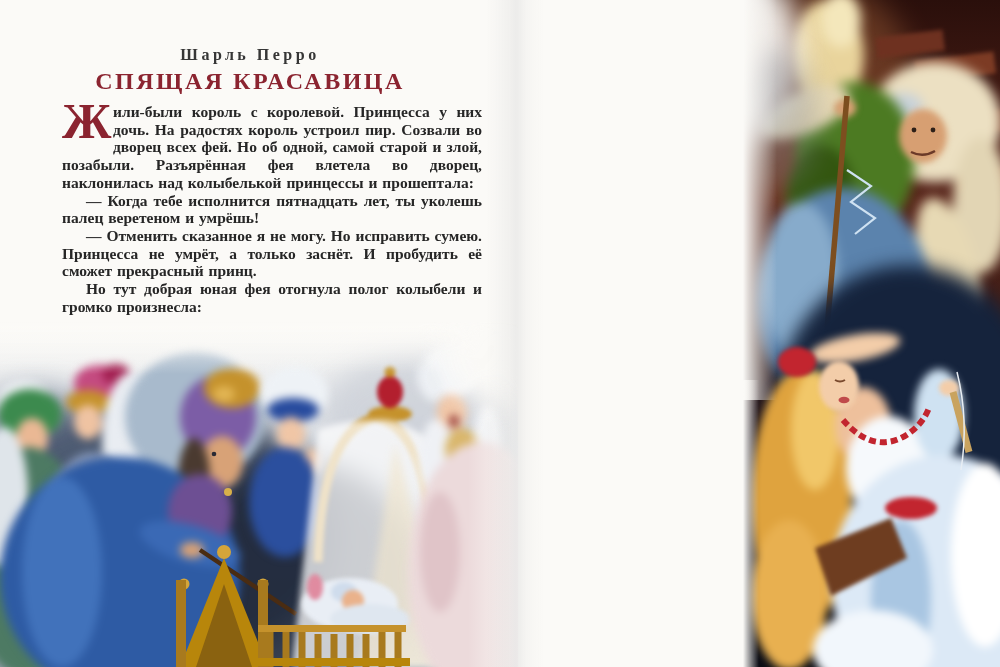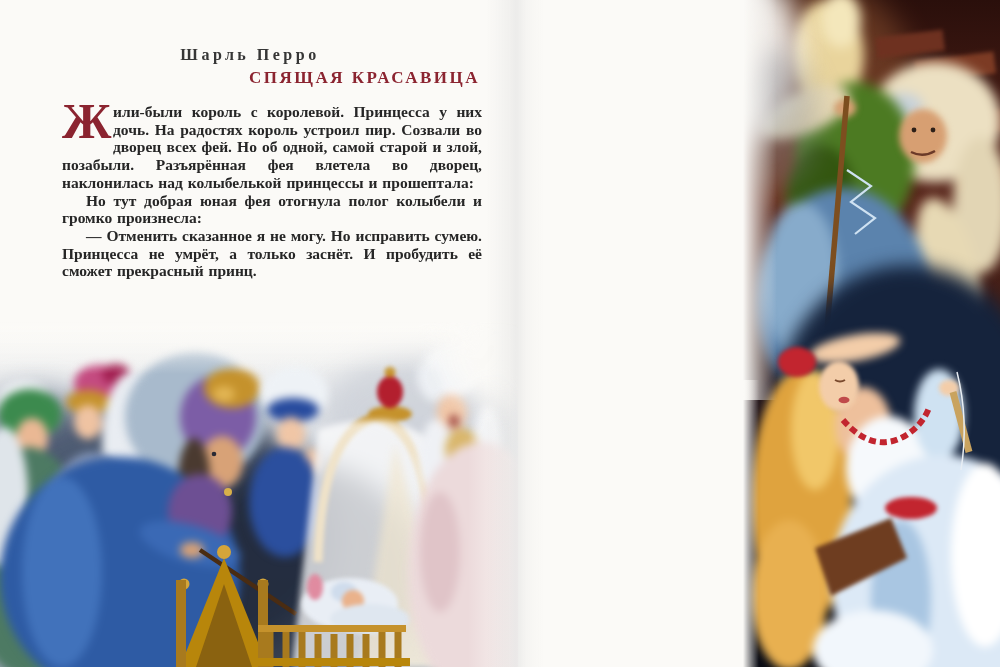--- a/index.html
+++ b/index.html
@@ -16,21 +16,21 @@
     position:absolute;left:486px;top:0;width:58px;height:667px;z-index:5;pointer-events:none;
     background:linear-gradient(90deg,rgba(90,95,110,0) 0%,rgba(90,95,110,0.06) 40%,rgba(110,115,130,0.10) 52%,rgba(90,95,110,0.03) 70%,rgba(0,0,0,0) 100%);
   }
   
   .author{
     position:absolute;top:46px;left:30px;width:440px;margin-right:30px;
     text-align:center;font-size:16px;letter-spacing:3.5px;color:#363636;font-weight:600;
   }
   .title{
     position:absolute;top:68px;left:20px;width:460px;margin:0;
-    text-align:right;font-size:17px;letter-spacing:2.5px;color:#8b2430;font-weight:700;
+    text-align:center;font-size:24px;letter-spacing:2.5px;color:#8b2430;font-weight:700;
   }
   
   .text-col{
     position:absolute;color:#262626;font-size:15.5px;line-height:17.7px;
     text-align:justify;font-weight:600;
     hyphens:auto;-webkit-hyphens:auto;word-spacing:1px;
   }
   .text-col p{margin:0;}
   .text-col p.indent{text-indent:1.55em;}
   .left-col{left:62px;top:103px;width:420px;}
@@ -50,22 +50,23 @@
 <body>
 
 <div class="spread">
 
   <div class="page page-left">
     <div class="author">Шарль Перро</div>
     <h1 class="title">СПЯЩАЯ КРАСАВИЦА</h1>
 
     <div class="text-col left-col">
       <p><span class="dropcap">Ж</span><span>или-были король с королевой. Принцесса у них дочь. На радостях король устроил пир. Созвали во дворец всех фей. Но об одной, самой старой и злой, позабыли. Разъярённая фея влетела во дворец, наклонилась над колыбелькой принцессы и прошептала:</span></p>
+      <p class="indent">— Когда тебе исполнится пятнадцать лет, ты уколешь палец веретеном и умрёшь!</p>
+      <p class="indent">— Отменить сказанное я не могу. Но исправить сумею. Принцесса не умрёт, а только заснёт. И пробудить её сможет прекрасный принц.</p>
       <p class="indent">Но тут добрая юная фея отогнула полог колыбели и громко произнесла:</p>
-      <p class="indent">— Отменить сказанное я не могу. Но исправить сумею. Принцесса не умрёт, а только заснёт. И пробудить её сможет прекрасный принц.</p>
     </div>
 
     <div class="illus illus-left">
       <svg viewBox="0 0 518 345">
         <defs>
           <linearGradient id="lsky" x1="0" y1="0" x2="0" y2="1">
             <stop offset="0" stop-color="#fbfaf7"></stop>
               <stop offset="0.28" stop-color="#e2e5e9"></stop>
             <stop offset="0.6" stop-color="#b4bdc8"></stop>
               <stop offset="1" stop-color="#98a3b1"></stop>

